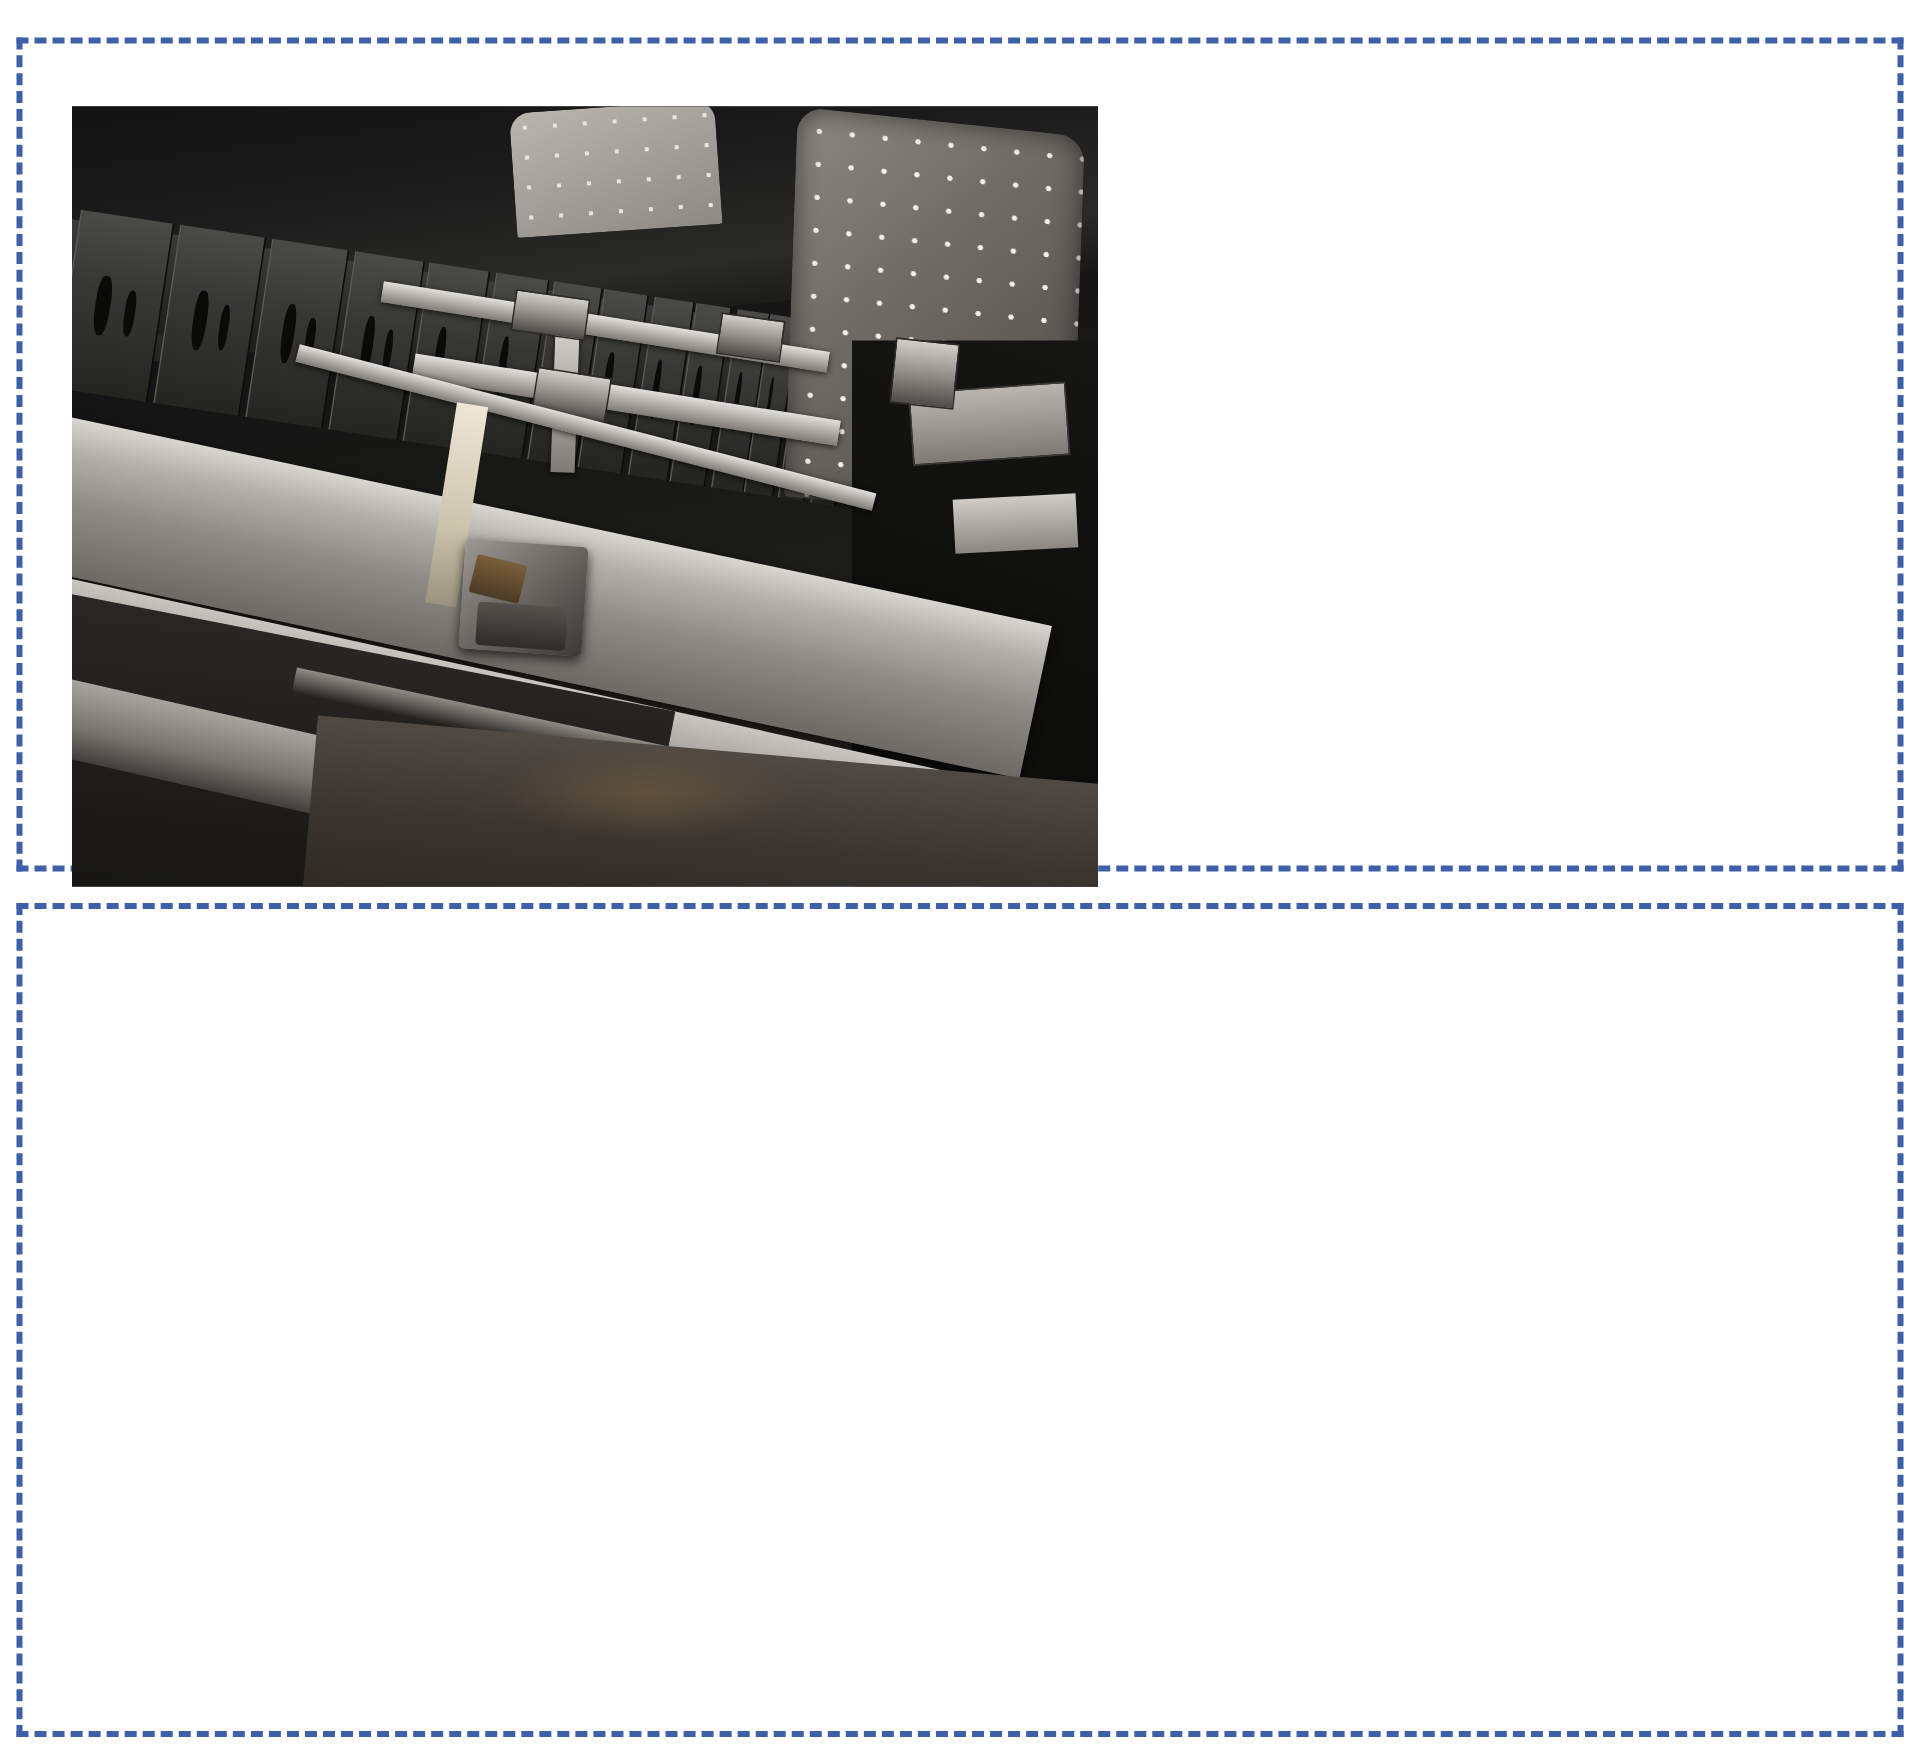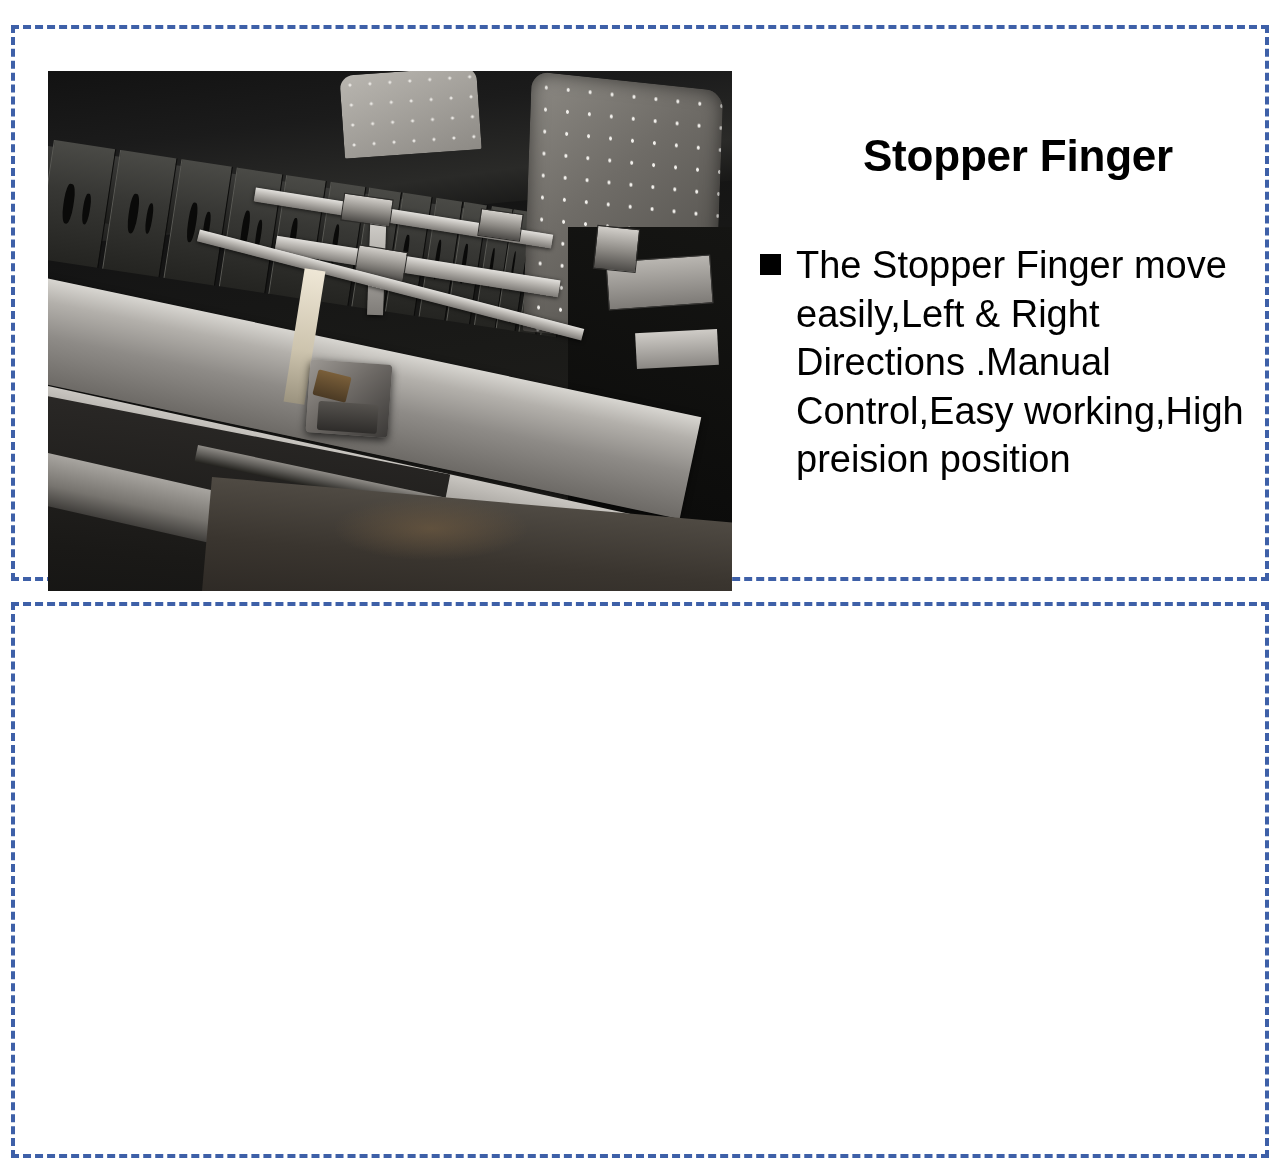--- a/index.html
+++ b/index.html
@@ -356,27 +356,20 @@
 
         <div class="ph p1-wedge"></div>
         <div class="ph p1-motor"></div>
         <div class="ph p1-clamp"></div>
         <div class="ph p1-rail"></div>
         <div class="ph p1-floor"></div>
         <div class="ph p1-floorstain"></div>
       </div>
     </div>
 
-    <div class="text-col" id="text-stopper-finger">
-      <h2 class="panel-title">Stopper Finger</h2>
-      <div class="bullet-row">
-        <span class="bullet-mark"></span>
-        <span class="bullet-text">The Stopper Finger move easily,Left &amp; Right Directions .Manual Control,Easy working,High preision position</span>
-      </div>
-    </div>
   </div>
 
   <div class="panel" id="panel-bottom">
 
     
 
     
   </div>
 
 </div>

